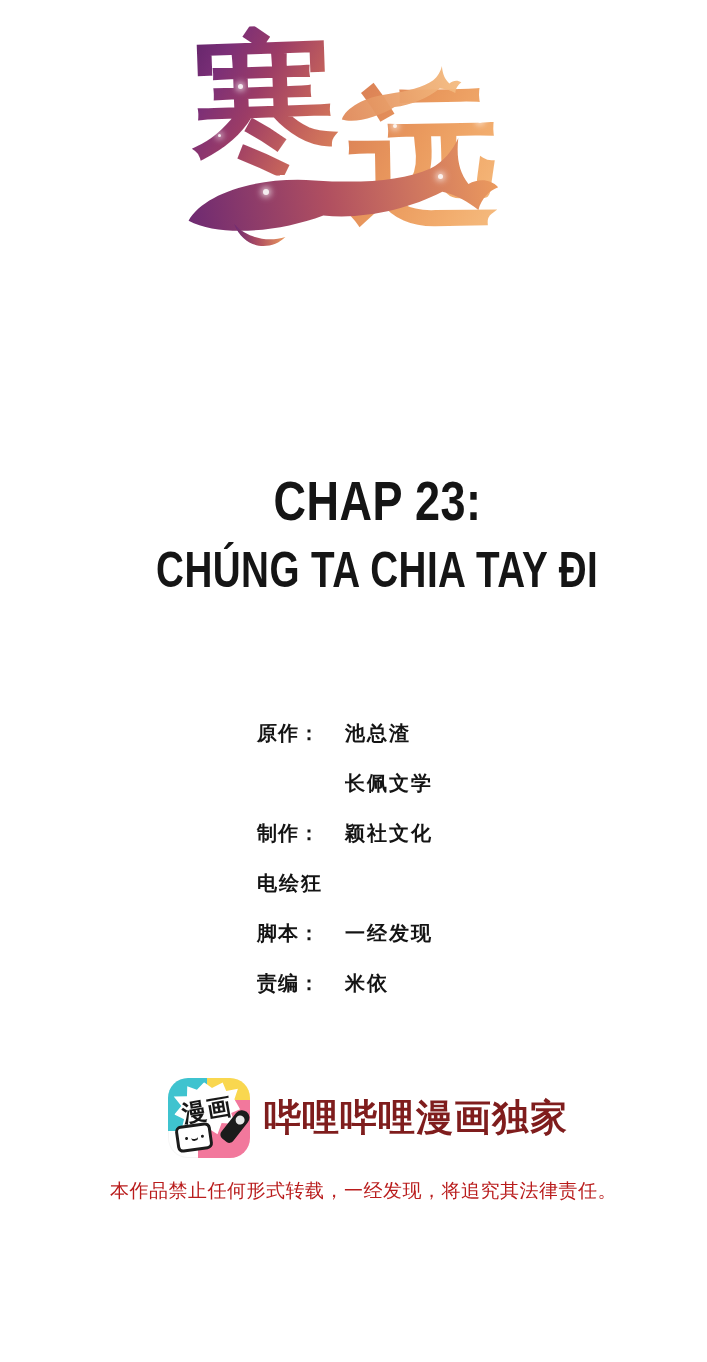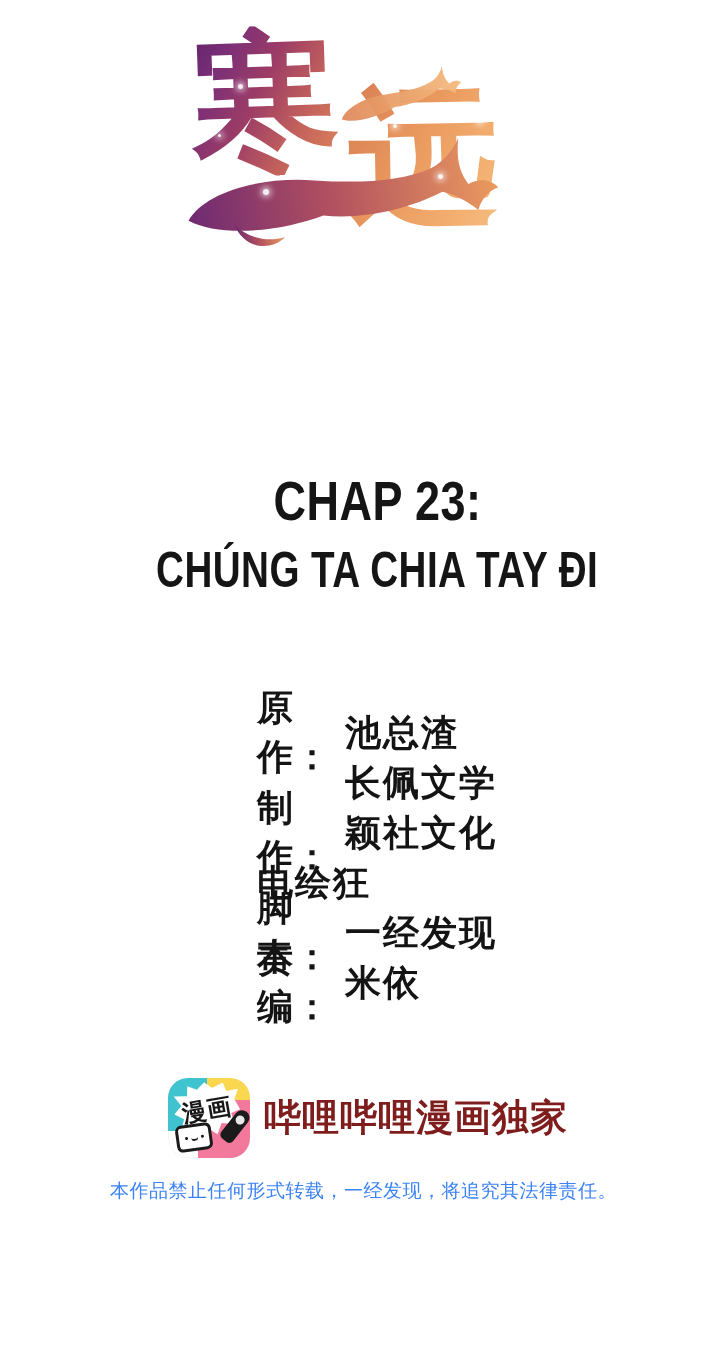--- a/index.html
+++ b/index.html
@@ -32,21 +32,21 @@
   .s8{width:3px;height:3px;left:40px;top:110px;}
 
   
   .chapter{position:absolute;top:476px;left:0;width:100%;text-align:center;color:#151515;margin-left:24px;}
   .chapter-line{display:inline-block;font-weight:800;letter-spacing:.5px;line-height:1;}
   .chapter-line1{font-size:50px;transform:scale(.9,1.1);margin-bottom:20px;}
   .chapter-line2{font-size:46px;transform:scale(.84,1.1);}
 
   
   .credits{position:absolute;top:708px;left:257px;color:#141414;
-    font-family:Liberation Serif, serif;font-weight:700;font-size:36px;}
+    font-family:Liberation Serif, serif;font-weight:700;font-size:20px;}
   .credit-row{display:flex;align-items:center;height:50px;}
   .credit-label{display:inline-block;width:88px;letter-spacing:1px;}
   .credit-value{display:inline-block;letter-spacing:2px;}
 
   
   .publisher{position:absolute;top:1078px;left:168px;display:flex;align-items:center;}
   .bili-icon{position:relative;width:82px;height:80px;border-radius:20px;background:#ffffff;
     overflow:hidden;flex:0 0 auto;box-shadow:0 0 0 1px rgba(0,0,0,.04) inset;}
   .corner-teal{position:absolute;top:0;left:0;width:58%;height:66%;background:#3fc3cf;
     border-bottom-right-radius:45%;}
@@ -65,21 +65,21 @@
   .tv-eye{width:3px;height:3px;background:#1b1b1b;border-radius:50%;}
   .tv-mouth{width:7px;height:4px;border-bottom:2px solid #1b1b1b;border-radius:0 0 6px 6px;}
   .pen{position:absolute;right:7px;top:30px;width:15px;height:36px;background:#1b1b1b;
     border-radius:8px 8px 5px 5px;transform:rotate(38deg);}
   .pen-window{position:absolute;left:3px;top:6px;width:9px;height:9px;background:#e8e8e8;border-radius:50%;}
   .publisher-label{margin-left:14px;font-family:"Liberation Serif","DejaVu Serif",serif;
     font-weight:700;font-size:37px;color:#7f1d1d;letter-spacing:1px;white-space:nowrap;}
 
   
   .disclaimer{position:absolute;top:1178px;left:0;width:100%;text-align:center;
-    font-size:19px;color:#3b82f6;letter-spacing:.5px;font-weight:500;
+    font-size:19px;color:#b91c1c;letter-spacing:.5px;font-weight:500;
     font-family:"DejaVu Sans","Liberation Sans",sans-serif;padding-left:20px;box-sizing:border-box;}
 </style>
 </head>
 <body>
 
 <div class="page">
 
   <div class="logo">
     <span class="logo-char logo-char-1">寒</span>
     <span class="logo-char logo-char-2">远</span>

